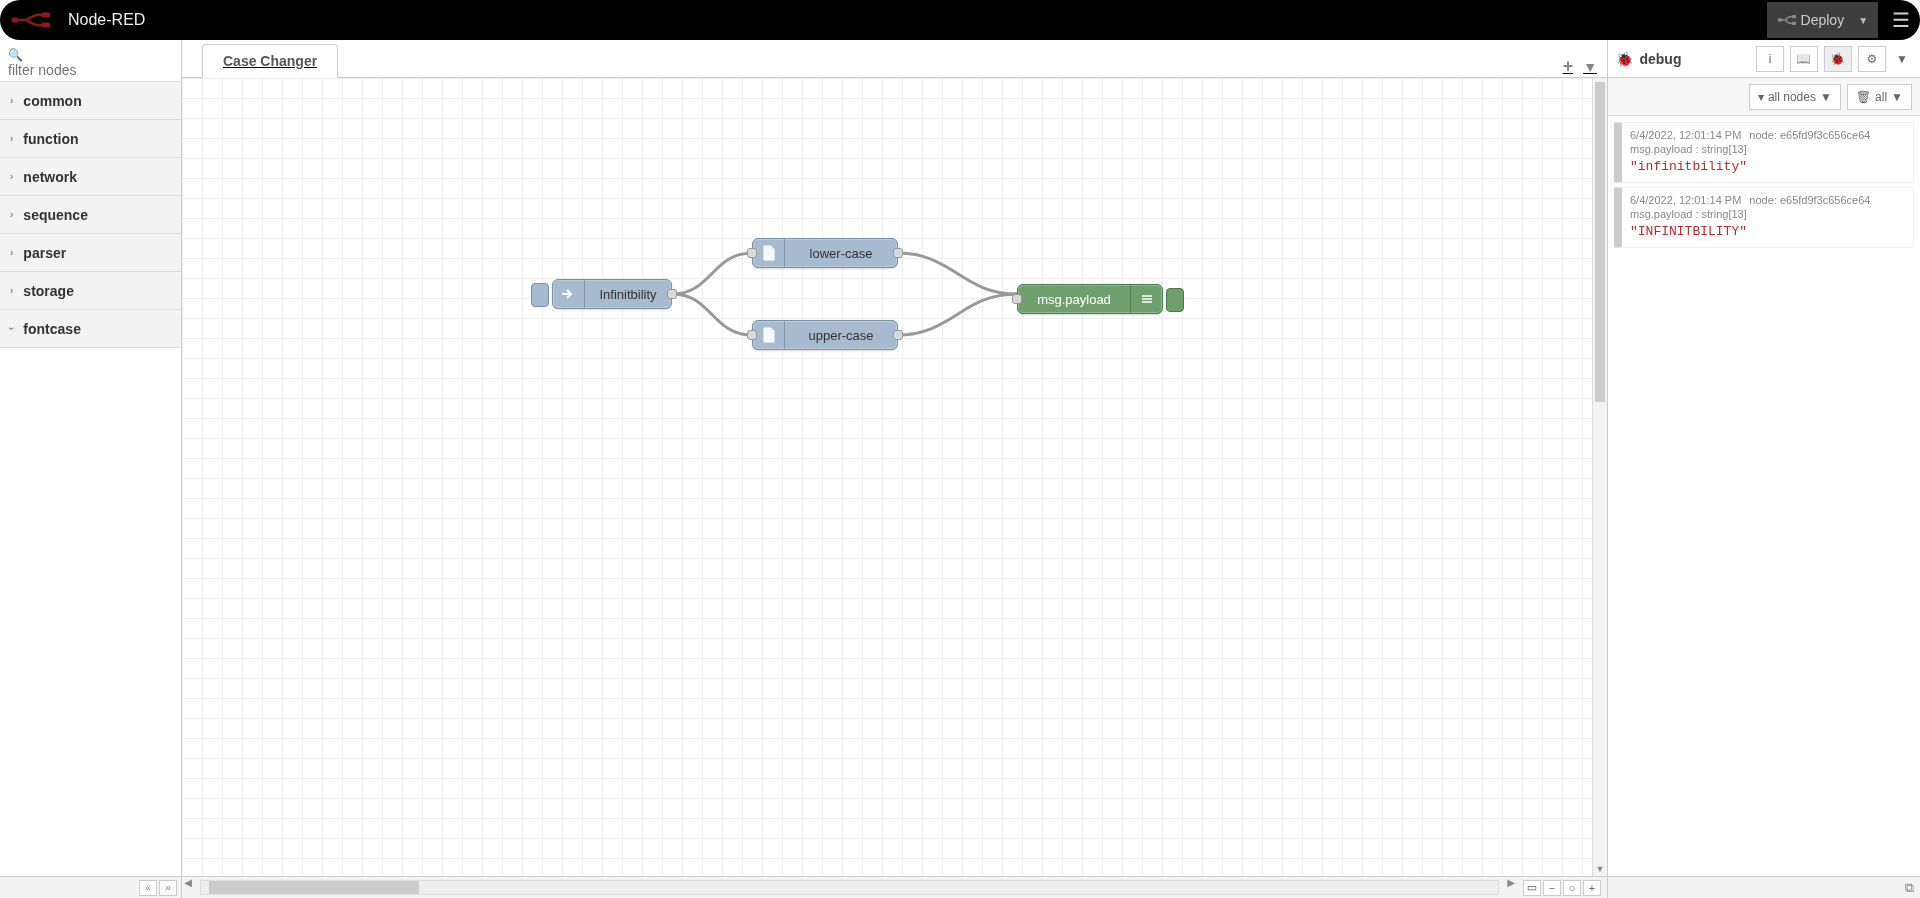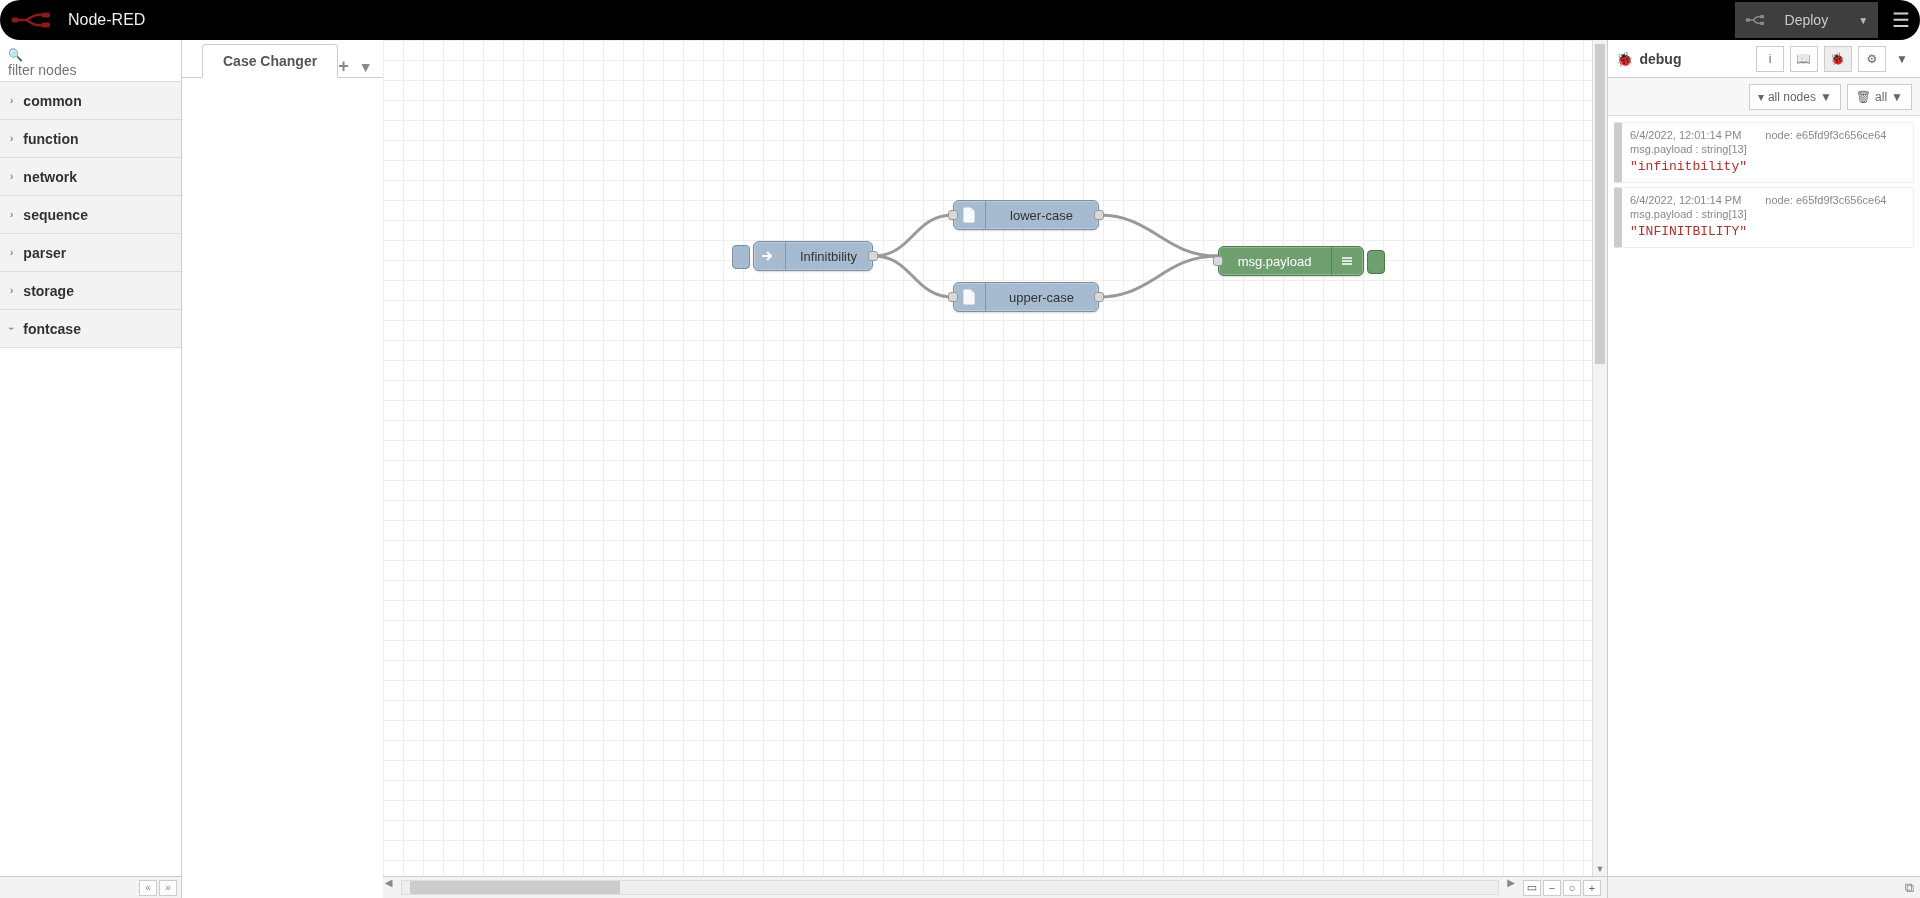--- a/index.html
+++ b/index.html
@@ -4,21 +4,21 @@
 <style>
 * { box-sizing: border-box; margin: 0; padding: 0; }
 html, body { width: 100%; height: 100%; font-family: -apple-system, BlinkMacSystemFont, "Segoe UI", Helvetica, Arial, sans-serif; font-size: 14px; overflow: hidden; }
 
 
 .header { height: 40px; background: #000; display: flex; align-items: center; color: #fff; padding: 0 10px; border-radius: 20px; }
 .logo { width: 50px; height: 20px; display: flex; align-items: center; margin-right: 8px; }
 .logo svg { width: 100%; height: 100%; }
 .app-title { font-size: 16px; color: #eee; }
 .header-spacer { flex: 1; }
-.deploy-btn { background: #3e3e3e; color: #ccc; height: 36px; padding: 0 10px; display: flex; align-items: center; gap: 20px; cursor: pointer; }
+.deploy-btn { background: #3e3e3e; color: #ccc; height: 36px; padding: 0 10px; display: flex; align-items: center; gap: 4px; cursor: pointer; }
 .deploy-btn .deploy-icon { width: 20px; height: 14px; opacity: 0.7; display:flex; align-items:center; }
 .deploy-btn .chev { margin-left: 10px; font-size: 10px; color: #bbb; }
 .menu-btn { margin-left: 14px; cursor: pointer; color: #ccc; font-size: 20px; }
 
 
 .main { display: flex; height: calc(100% - 40px); }
 
 
 .palette { width: 182px; border-right: 1px solid #ccc; background: #f3f3f3; display: flex; flex-direction: column; }
 .filter { height: 42px; padding: 6px 8px; background: #fff; border-bottom: 1px solid #ddd; }
@@ -31,21 +31,21 @@
 .pal-node .pal-icon { width: 28px; height: 100%; border-right: 1px solid rgba(0,0,0,0.15); display: flex; align-items: center; justify-content: center; }
 .pal-node .pal-port { position:absolute; width:10px; height:10px; background:#d9d9d9; border:1px solid #999; border-radius:3px; top:50%; transform:translateY(-50%); }
 .pal-node .pal-port.left { left:-6px; }
 .pal-node .pal-port.right { right:-6px; }
 .pal-node-label { flex:1; text-align:center; font-size: 13px; color: #333; }
 .palette-spacer { flex:1; background:#fff; }
 .palette-footer { height: 22px; background: #f3f3f3; border-top:1px solid #ccc; display:flex; justify-content:flex-end; align-items:center; padding:0 4px; gap:2px; }
 .pf-btn { width:18px; height:16px; border:1px solid #ccc; background:#fff; font-size:10px; display:flex; align-items:center; justify-content:center; color:#888; cursor:pointer; }
 
 
-.workspace { flex:1; display:flex; flex-direction:row; border-right:1px solid #ccc; min-width:0; }
+.workspace { flex:1; display:flex; flex-direction:column; border-right:1px solid #ccc; min-width:0;text-decoration:underline; }
 .ws-tabs { height: 38px; display: flex; align-items: flex-end; background:#fff; border-bottom:1px solid #ccc; padding-left:20px; gap:0; position:relative; }
 .ws-tab { height: 34px; padding: 0 20px; border: 1px solid #ccc; border-bottom: 1px solid #fff; border-radius: 4px 4px 0 0; display:flex; align-items:center; background:#fff; position:relative; bottom:-1px; font-size:14px; color:#555; font-weight:bold; cursor:pointer; }
 .ws-tabs .right-ctrls { margin-left:auto; margin-right:10px; display:flex; gap:10px; align-items:center; color:#888; }
 .ws-tabs .right-ctrls span { cursor:pointer; font-size:14px; }
 .canvas-wrap { flex:1; position:relative; overflow:hidden; }
 .canvas-scroll { position:absolute; inset:0 0 22px 0; overflow:auto; }
 .canvas {
   width: 3000px; height: 2000px;
   background-color: #fff;
   background-image:
@@ -90,21 +90,21 @@
 .sb-header .title { font-weight:bold; font-size:14px; color:#444; }
 .sb-header-spacer { flex:1; }
 .sb-tab { width:28px; height:26px; border:1px solid #ccc; display:flex; align-items:center; justify-content:center; color:#666; cursor:pointer; background:#fff; font-size:12px; }
 .sb-tab.active { background:#eee; }
 .sb-toolbar { height:38px; display:flex; align-items:center; justify-content:flex-end; padding:0 8px; gap:6px; border-bottom:1px solid #ddd; background:#f7f7f7; }
 .sb-btn { height:26px; padding:0 8px; border:1px solid #ccc; background:#fff; display:flex; align-items:center; gap:4px; color:#666; cursor:pointer; font-size:12px; }
 .debug-list { flex:1; overflow:auto; padding:6px 6px; font-size:12px; }
 .dmsg { border:1px solid #eee; border-left:8px solid #eee; border-radius:2px; padding:6px 8px 8px; margin-bottom:4px; }
 .dmsg.grey { border-left-color:#ccc; }
 .dmsg .meta { display:flex; gap:8px; color:#888; font-size:11px; }
-.dmsg .meta .node { color:#888;margin-left:16px; }
+.dmsg .meta .node { color:#888; }
 .dmsg .path { color:#888; margin-top:2px; font-size:11px; }
 .dmsg .val { font-family: "Courier New", monospace; color:#b03030; margin-top:4px; font-size:13px; }
 .sidebar-footer { height:22px; border-top:1px solid #ccc; background:#f3f3f3; display:flex; justify-content:flex-end; align-items:center; padding:0 6px; }
 .sidebar-footer .win { font-size:13px; color:#888; cursor:pointer; }
 </style>
 </head>
 <body>
 
 <div class="header">
   <div class="logo">

